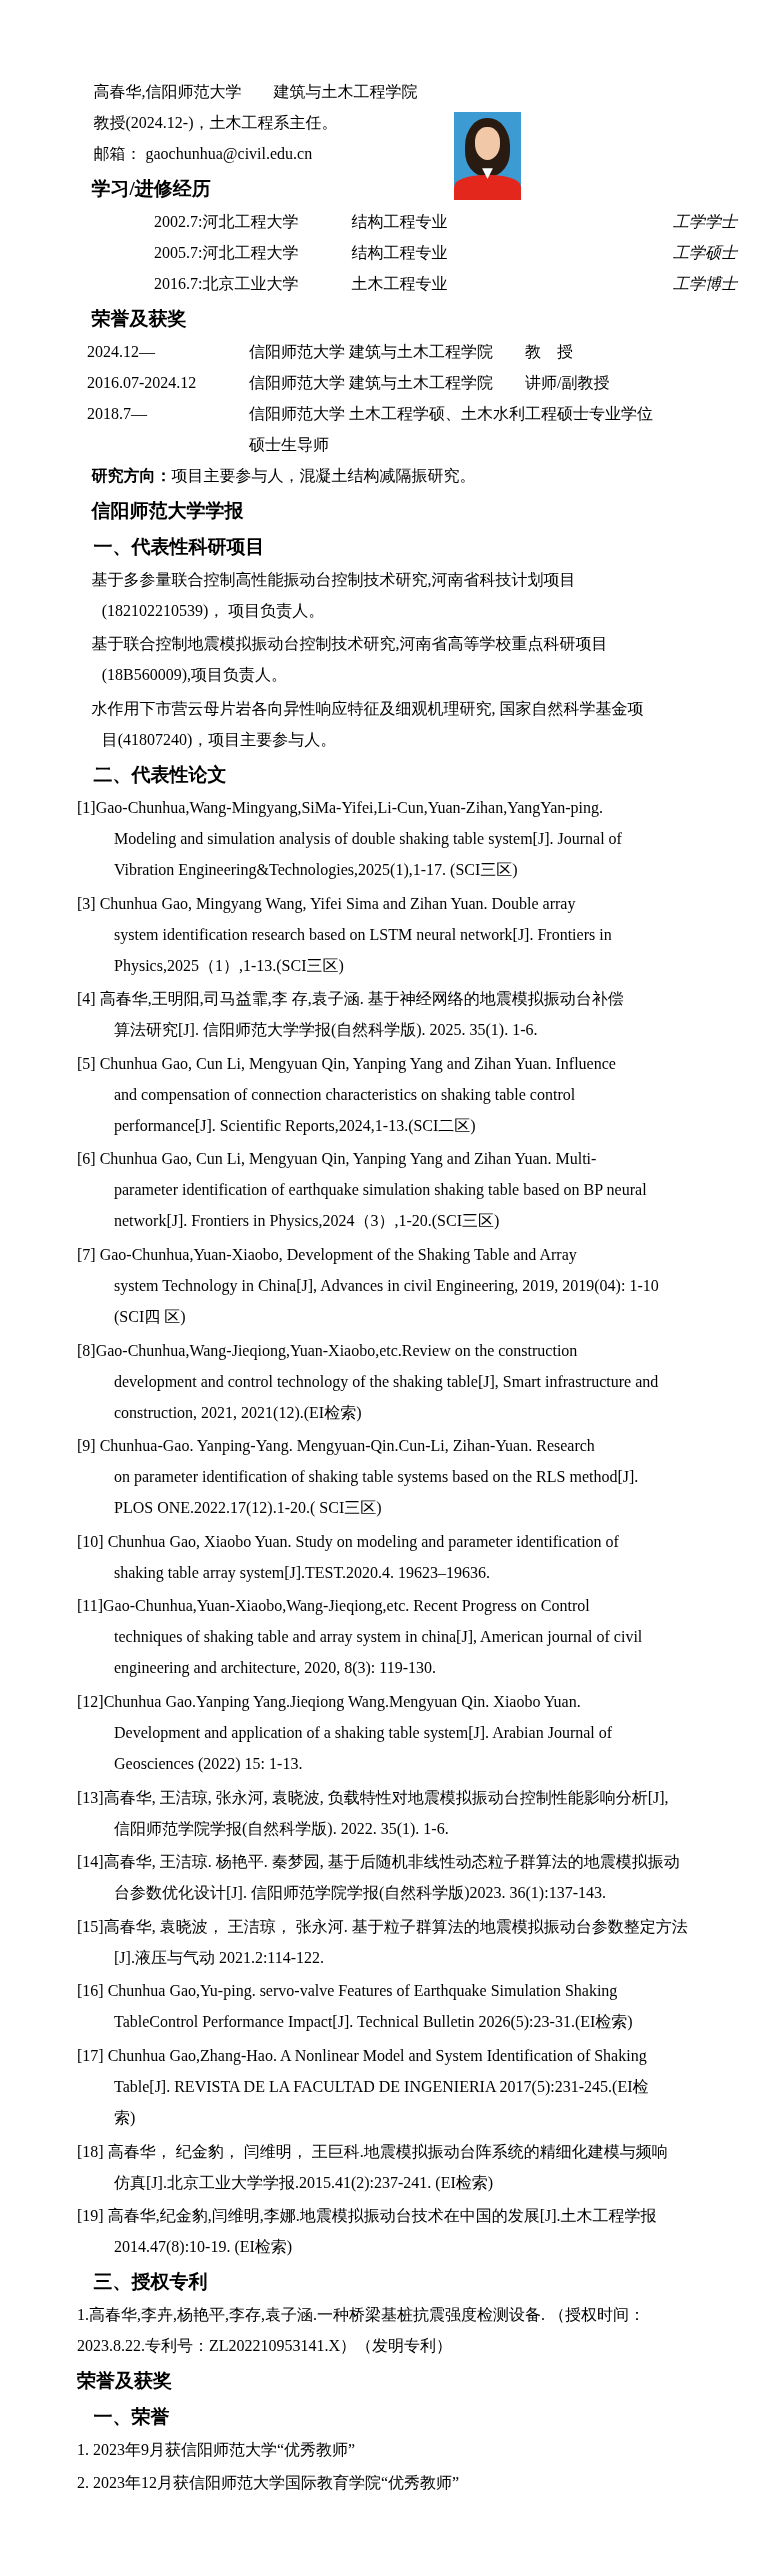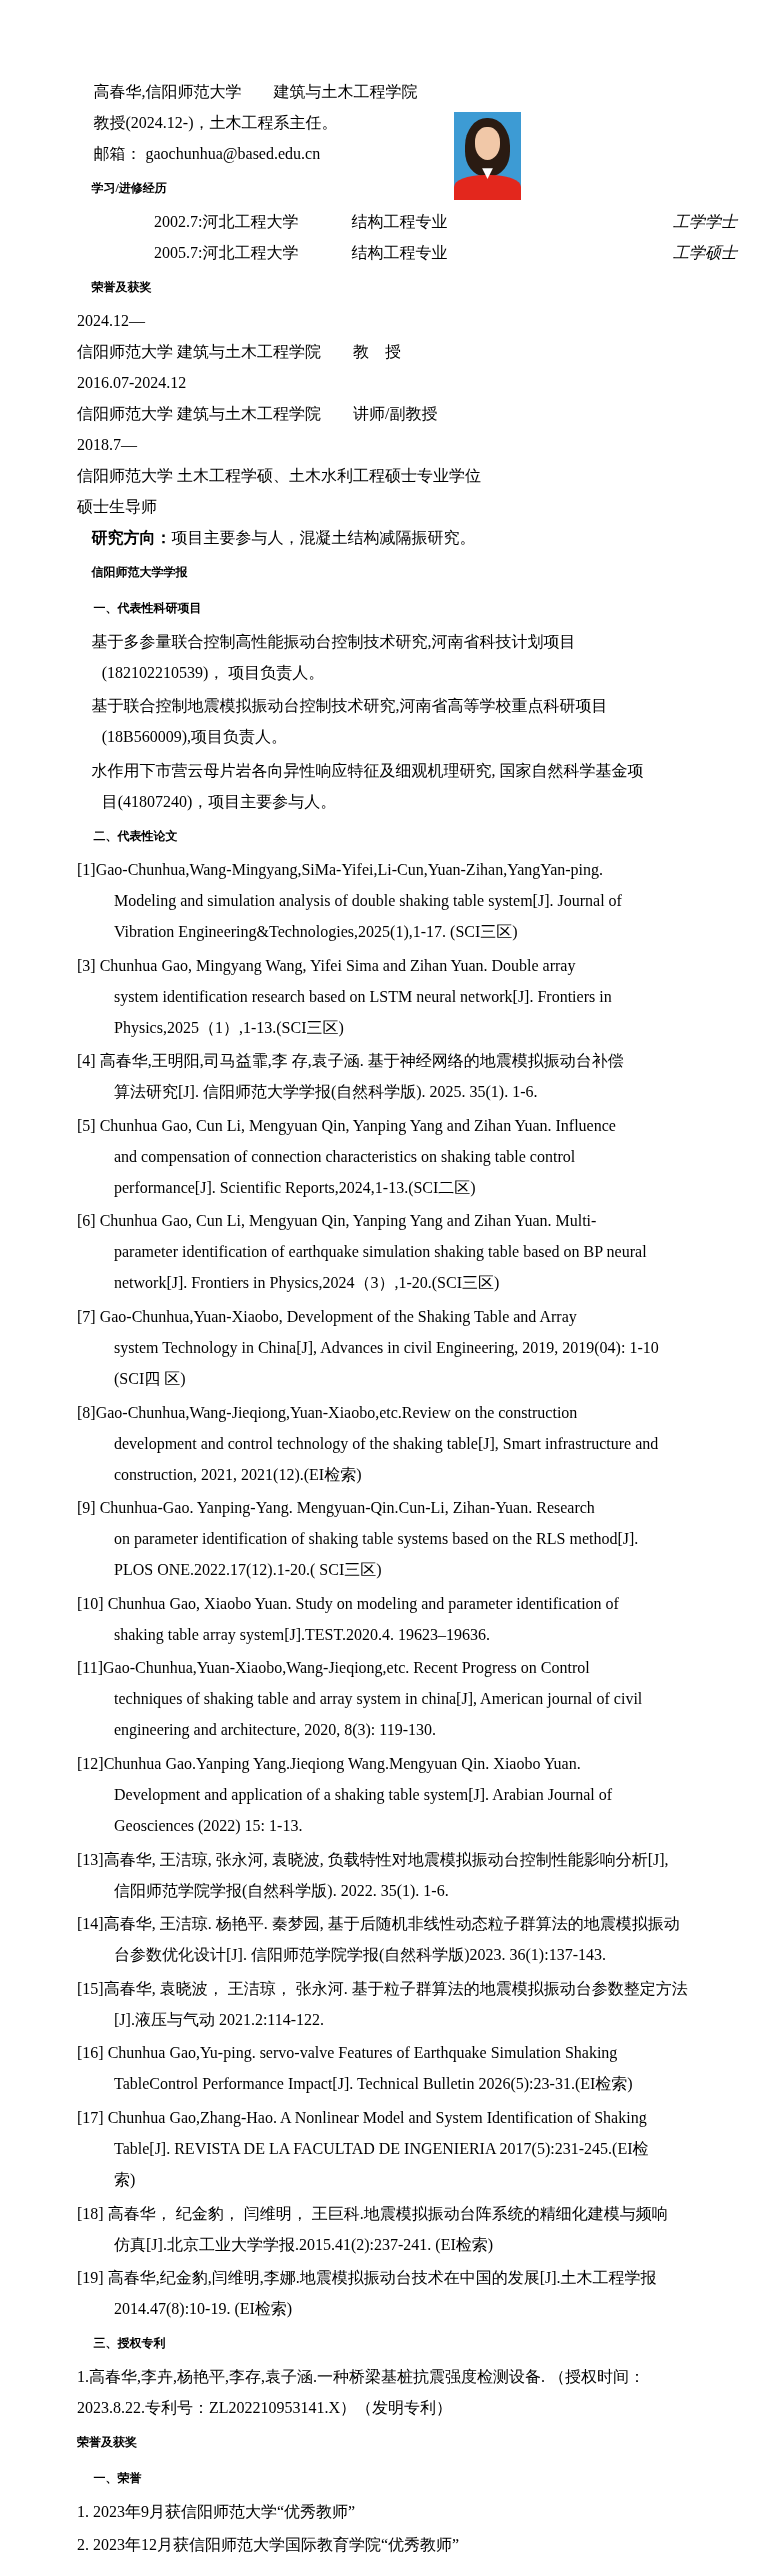--- a/index.html
+++ b/index.html
@@ -7,29 +7,29 @@
     width:777px;height:2825px;background:#ffffff;color:#000000;
     font-family:"Liberation Serif","DejaVu Serif",serif;
     font-size:16px;overflow:hidden;position:relative;
   }
   .content{padding:76px 40px 0 77px;position:relative;}
   p{margin:0;}
   .line{line-height:31px;white-space:pre-wrap;}
   .hdr{margin-left:16.5px;}
   .sec{
     font-family:Liberation Serif, serif;
-    font-weight:700;font-size:12px;line-height:31px;margin:4.1px 0 2.1px 0;
+    font-weight:700;font-size:19px;line-height:31px;margin:4.1px 0 2.1px 0;
   }
   .sec.top{margin-left:14.4px;}
   .sec.sub{margin-left:16.5px;}
   .edu-row{display:flex;line-height:31px;margin-left:15.5px;text-align:right;}
   .edu-school{width:206px;flex:none;}
   .edu-major{width:149px;flex:none;}
   .edu-degree{flex:1;font-style:italic;}
-  .work-row{display:flex;line-height:31px;margin-left:0;flex-direction:column;}
+  .work-row{display:flex;line-height:31px;margin-left:10px;}
   .work-period{width:162px;flex:none;}
   .work-detail{flex:1;white-space:pre-wrap;}
   .research-line{line-height:31px;margin-left:14.4px;}
   .research-label{font-family:"Liberation Sans","DejaVu Sans",sans-serif;font-weight:700;}
   .project{margin-left:14.4px;padding-left:10.3px;text-indent:-10.3px;white-space:pre-wrap;line-height:31px;margin-bottom:2.6px;}
   .paper{padding-left:37px;text-indent:-37px;white-space:pre-wrap;line-height:31px;margin-bottom:2.6px;}
   .plain-item{white-space:pre-wrap;line-height:31px;margin-bottom:2.6px;}
   
   .photo{
     position:absolute;left:454px;top:112px;width:67px;height:88px;
@@ -52,38 +52,43 @@
   <div class="hair" style="background: rgb(42, 27, 18);"></div>
   <div class="face" style="background: rgb(241, 200, 168);"></div>
   <div class="sweater" style="background: rgb(227, 39, 29);"></div>
   <div class="collar" style="background: rgb(255, 255, 255);"></div>
 </div>
 
 <div class="content">
 
   <p class="line hdr">高春华,信阳师范大学　　建筑与土木工程学院</p>
   <p class="line hdr">教授(2024.12-)，土木工程系主任。</p>
-  <p class="line hdr"><span>邮箱：</span> <span>gaochunhua@based.edu.cn</span></p>
+  <p class="line hdr"><span>邮箱：</span> <span>gaochunhua@civil.edu.cn</span></p>
 
   <h2 class="sec top">学习/进修经历</h2>
 
   <div>
 
       <div class="edu-row">
         <span class="edu-school">2002.7:河北工程大学</span>
         <span class="edu-major">结构工程专业</span>
         <span class="edu-degree">工学学士</span>
       </div>
 
       <div class="edu-row">
         <span class="edu-school">2005.7:河北工程大学</span>
         <span class="edu-major">结构工程专业</span>
         <span class="edu-degree">工学硕士</span>
       </div>
 
+      <div class="edu-row">
+        <span class="edu-school">2016.7:北京工业大学</span>
+        <span class="edu-major">土木工程专业</span>
+        <span class="edu-degree">工学博士</span>
+      </div>
     </div>
 
   <h2 class="sec top">荣誉及获奖</h2>
 
   <div>
 
       <div class="work-row">
         <span class="work-period">2024.12—</span>
         <span class="work-detail">信阳师范大学 建筑与土木工程学院　　教　授</span>
       </div>

